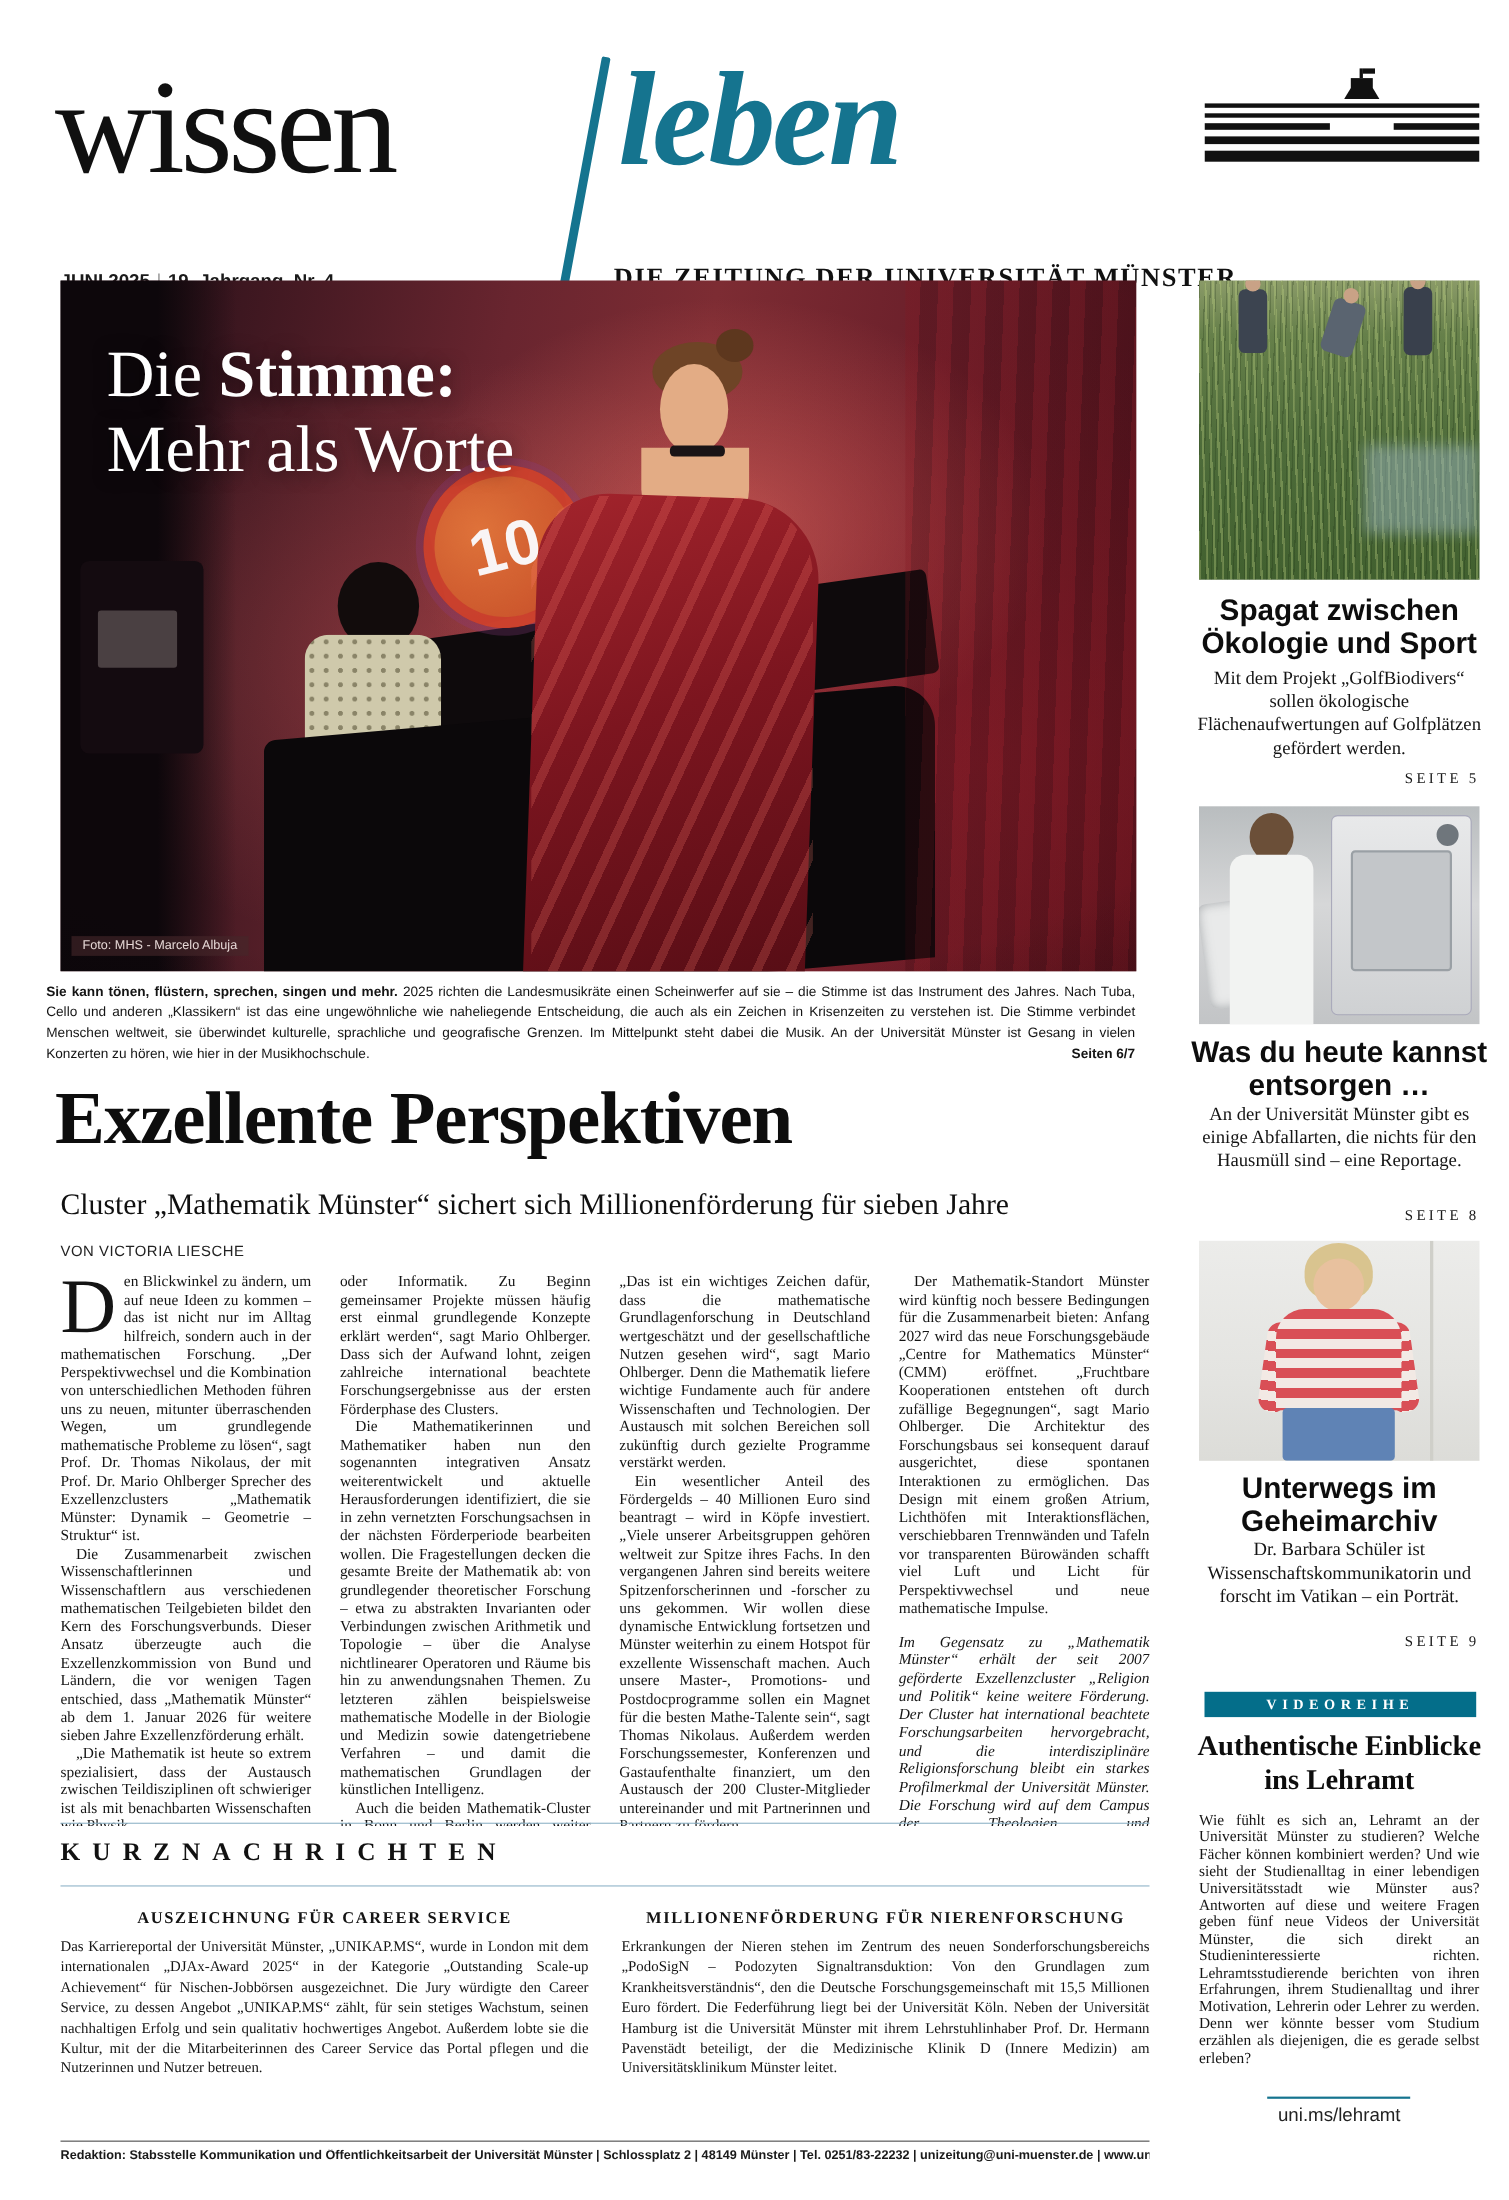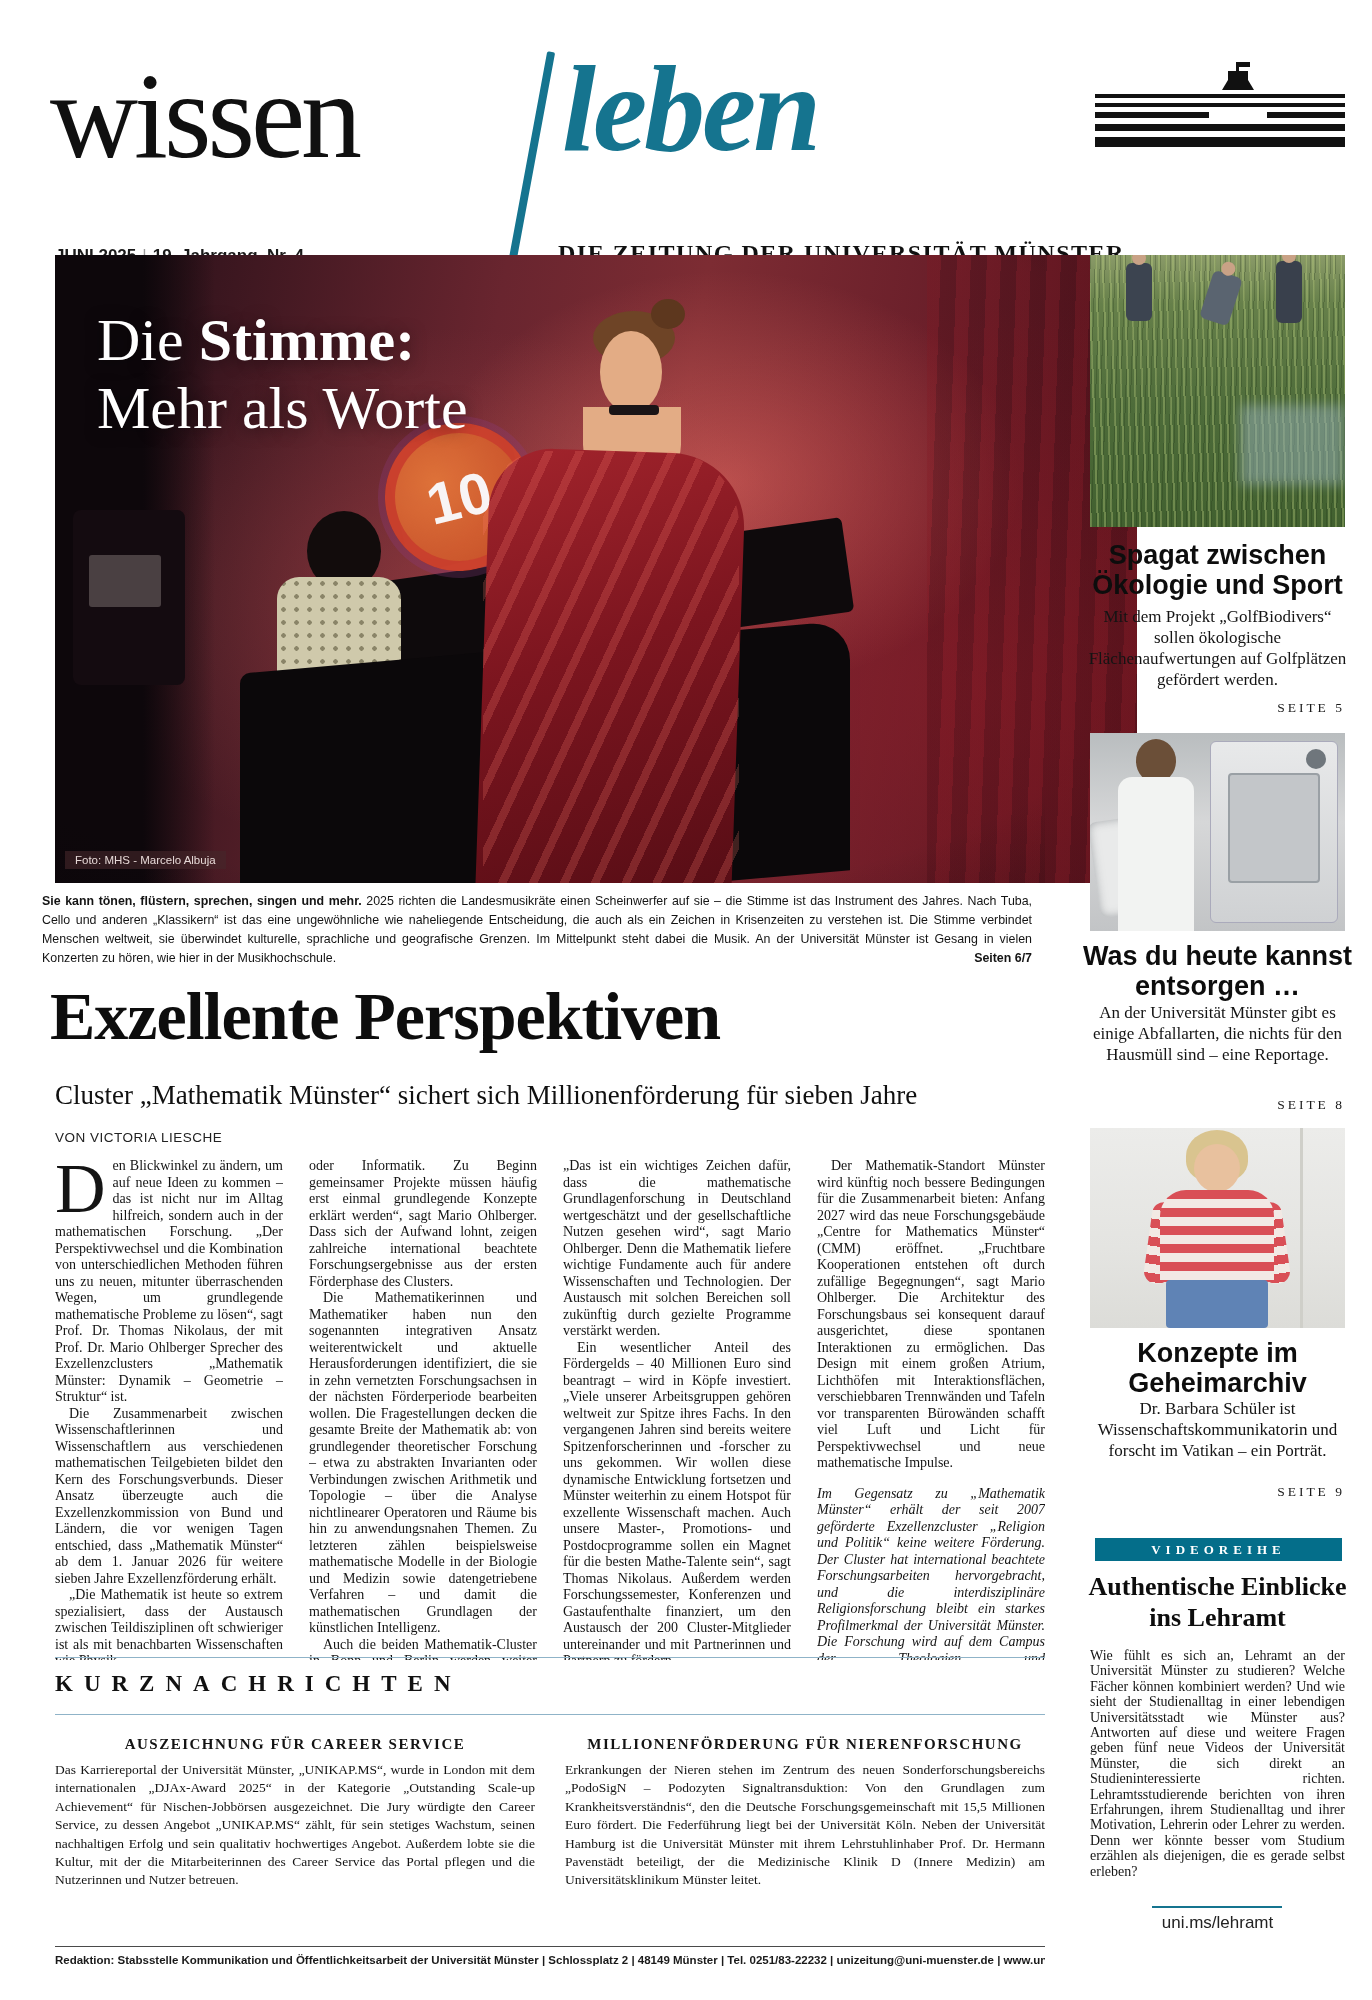--- a/index.html
+++ b/index.html
@@ -14,21 +14,21 @@
   
   .mast-wissen { left:50px; top:55px; font-size:122px; line-height:1; letter-spacing:-4px; color:#101010; font-family:"Liberation Serif",serif; }
   .mast-slash  { left:527px; top:50px; width:8px; height:222px; background:#15748f; transform:rotate(10.5deg); border-radius:2px; }
   .mast-leben  { left:562px; top:48px; font-size:122px; line-height:1; font-style:italic; font-weight:bold; letter-spacing:-3px; color:#15748f; font-family:"Liberation Serif",serif; }
   .issue-line  { left:55px; top:246px; font-family:"Liberation Sans",sans-serif; font-size:17px; font-weight:bold; color:#1a1a1a; }
   .issue-line .sep { color:#9a9a9a; font-weight:normal; padding:0 6px; }
   .mast-subtitle { left:558px; top:240px; width:487px; text-align:right; font-size:24px; font-weight:bold; letter-spacing:1.5px; color:#111; white-space:nowrap; }
   .logo { left:1095px; top:62px; width:250px; height:100px; }
 
   
-  .hero { left:55px; top:255px; width:1082px; height:628px; overflow:hidden; background:
+  .hero { left:55px; top:255px; width:978px; height:628px; overflow:hidden; background:
       radial-gradient(420px 300px at 62% 36%, rgba(235,110,100,.55), rgba(0,0,0,0) 70%),
       radial-gradient(520px 390px at 36% 55%, rgba(195,85,85,.40), rgba(0,0,0,0) 70%),
       radial-gradient(720px 520px at 86% 70%, rgba(150,30,42,.50), rgba(0,0,0,0) 75%),
       linear-gradient(100deg,#1c0d13 0%,#3a161f 14%,#69252f 38%,#7d2c33 55%,#6a1f2a 75%,#451019 100%);
   }
   .hero > div { position:absolute; }
   .hero-camera { left:0; top:0; width:160px; height:628px; background:linear-gradient(90deg,#0d070b 55%, rgba(13,7,11,0)); }
   .camera-body { left:18px; top:255px; width:112px; height:175px; background:#140b10; border-radius:8px; }
   .camera-screen { left:34px; top:300px; width:72px; height:52px; background:#4a4042; border-radius:3px; }
   .hero-badge { left:330px; top:168px; width:148px; height:148px; border-radius:50%;
@@ -270,21 +270,21 @@
 
   <div class="abs sb-img img3">
     <div class="wall-line"></div>
     <div class="port-hair"></div>
     <div class="port-face"></div>
     <div class="port-arm-l"></div>
     <div class="port-arm-r"></div>
     <div class="port-sweater"></div>
     <div class="port-jeans"></div>
   </div>
-  <div class="abs sb-title t3">Konzepte im Geheimarchiv</div>
+  <div class="abs sb-title t3">Unterwegs im Geheimarchiv</div>
   <div class="abs sb-text x3">Dr. Barbara Schüler ist Wissenschaftskommunikatorin und forscht im Vatikan – ein Porträt.</div>
   <div class="abs sb-page pg3">SEITE 9</div>
 
   <div class="abs video-badge">VIDEOREIHE</div>
   <div class="abs video-title">Authentische Einblicke ins Lehramt</div>
   <div class="abs video-text">Wie fühlt es sich an, Lehramt an der Universität Münster zu studieren? Welche Fächer können kombiniert werden? Und wie sieht der Studienalltag in einer lebendigen Universitätsstadt wie Münster aus? Antworten auf diese und weitere Fragen geben fünf neue Videos der Universität Münster, die sich direkt an Studieninteressierte richten. Lehramtsstudierende berichten von ihren Erfahrungen, ihrem Studienalltag und ihrer Motivation, Lehrerin oder Lehrer zu werden. Denn wer könnte besser vom Studium erzählen als diejenigen, die es gerade selbst erleben?</div>
   <div class="abs video-rule"></div>
   <div class="abs video-link">uni.ms/lehramt</div>
 
 </div>

